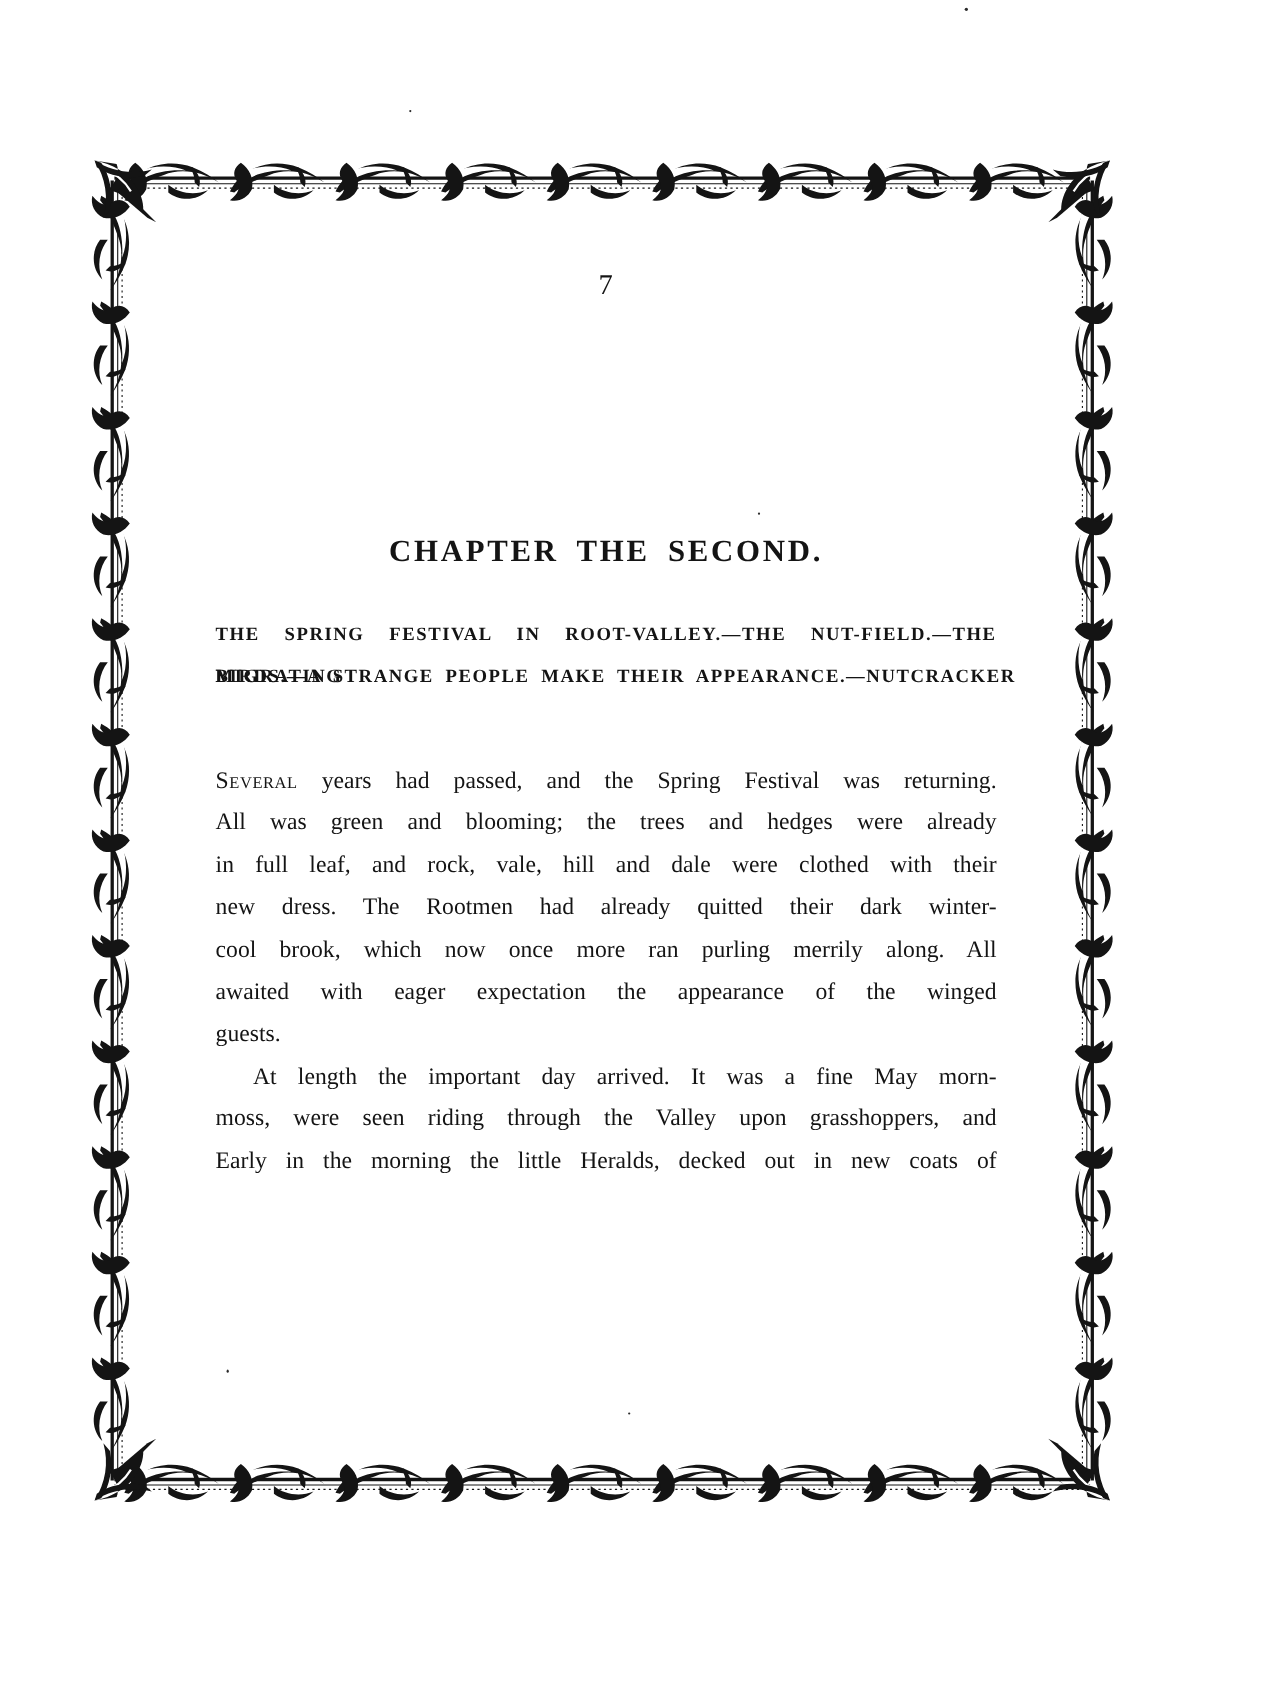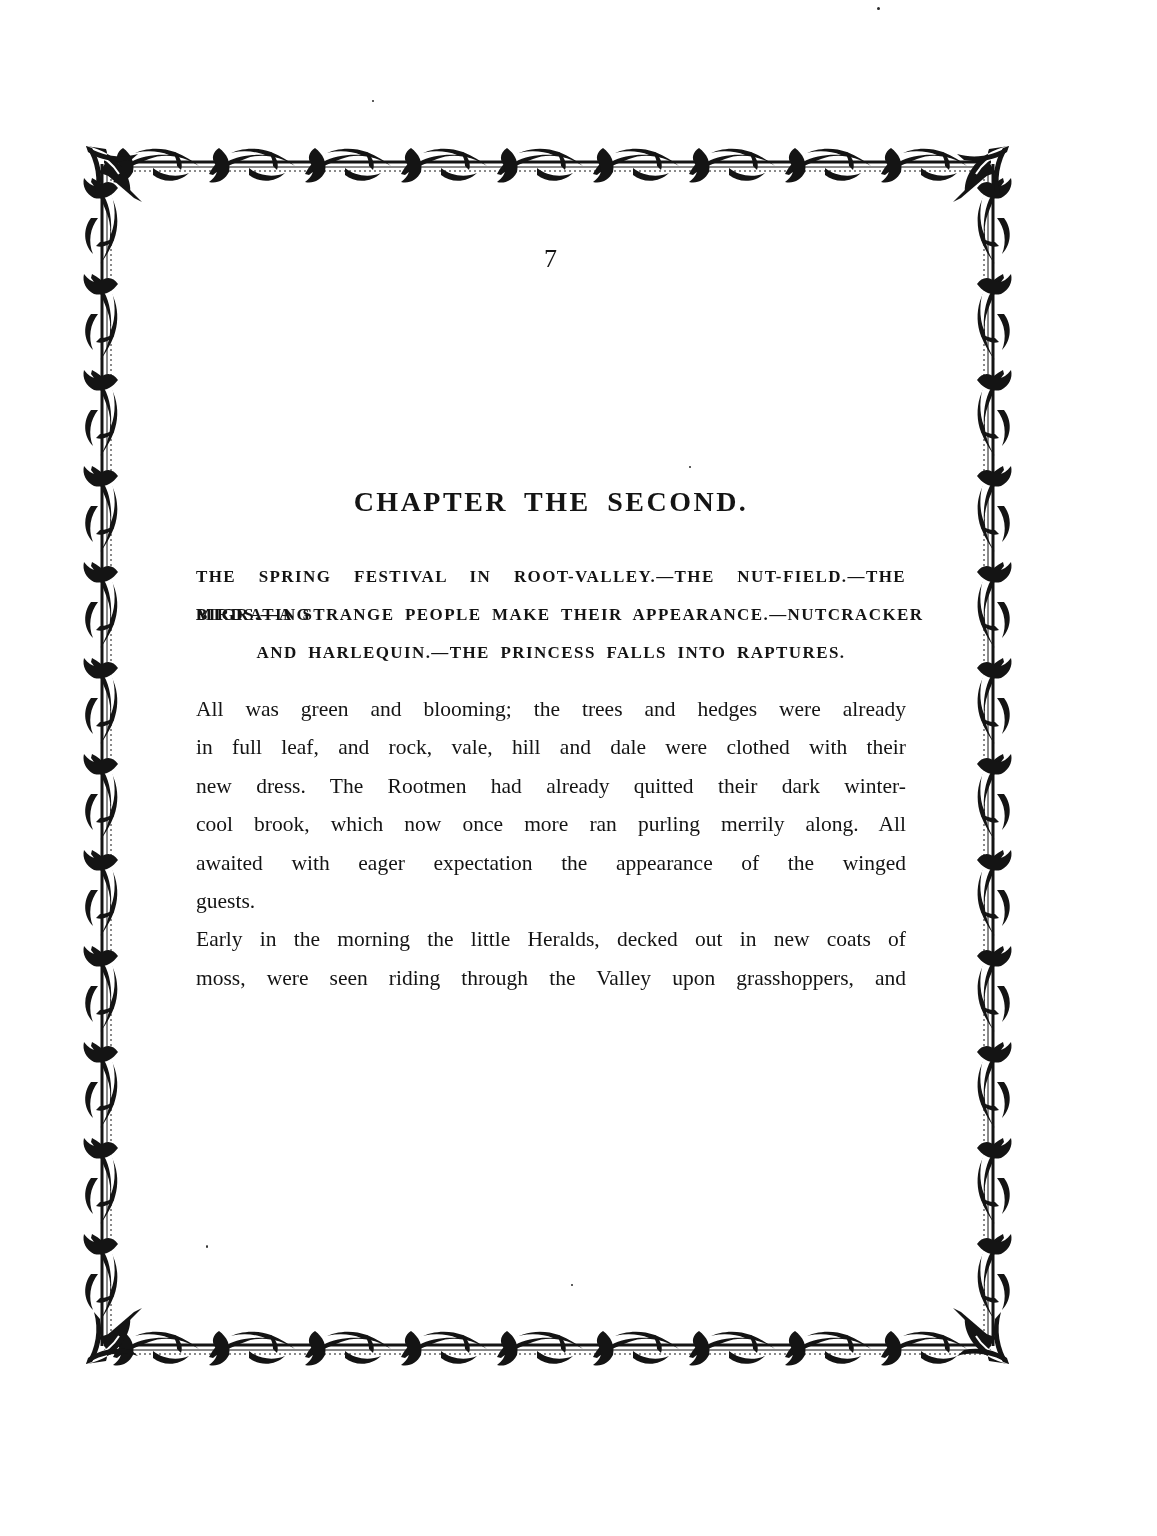--- a/index.html
+++ b/index.html
@@ -195,27 +195,28 @@
   <div class="speck s4"></div>
   <div class="speck s5"></div>
 
   <div class="page-number">7</div>
 
   <div class="chapter-heading">CHAPTER THE SECOND.</div>
 
   <div class="chapter-summary">
       <div class="summary-line first">THE SPRING FESTIVAL IN ROOT-VALLEY.—THE NUT-FIELD.—THE MIGRATING</div>
       <div class="summary-line">BIRDS.—A STRANGE PEOPLE MAKE THEIR APPEARANCE.—NUTCRACKER</div>
-      <div class="summary-line">AND HARLEQUIN.—THE PRINCESS FALLS INTO RAPTURES.</div>
     </div>
 
   <div class="body-text">
+      <div class="body-line justified"><span class="lead-caps">Several</span> years had passed, and the Spring Festival was returning.</div>
       <div class="body-line justified">All was green and blooming; the trees and hedges were already</div>
       <div class="body-line justified">in full leaf, and rock, vale, hill and dale were clothed with their</div>
       <div class="body-line justified">new dress.  The Rootmen had already quitted their dark winter-</div>
       <div class="body-line justified">cool brook, which now once more ran purling merrily along.  All</div>
       <div class="body-line justified">awaited with eager expectation the appearance of the winged</div>
       <div class="body-line last">guests.</div>
+      <div class="body-line justified indent">At length the important day arrived.  It was a fine May morn-</div>
+      <div class="body-line justified">moss, were seen riding through the Valley upon grasshoppers, and</div>
       <div class="body-line justified">Early in the morning the little Heralds, decked out in new coats of</div>
-      <div class="body-line justified">moss, were seen riding through the Valley upon grasshoppers, and</div>
     </div>
 
 </div>
 
 </body></html>

